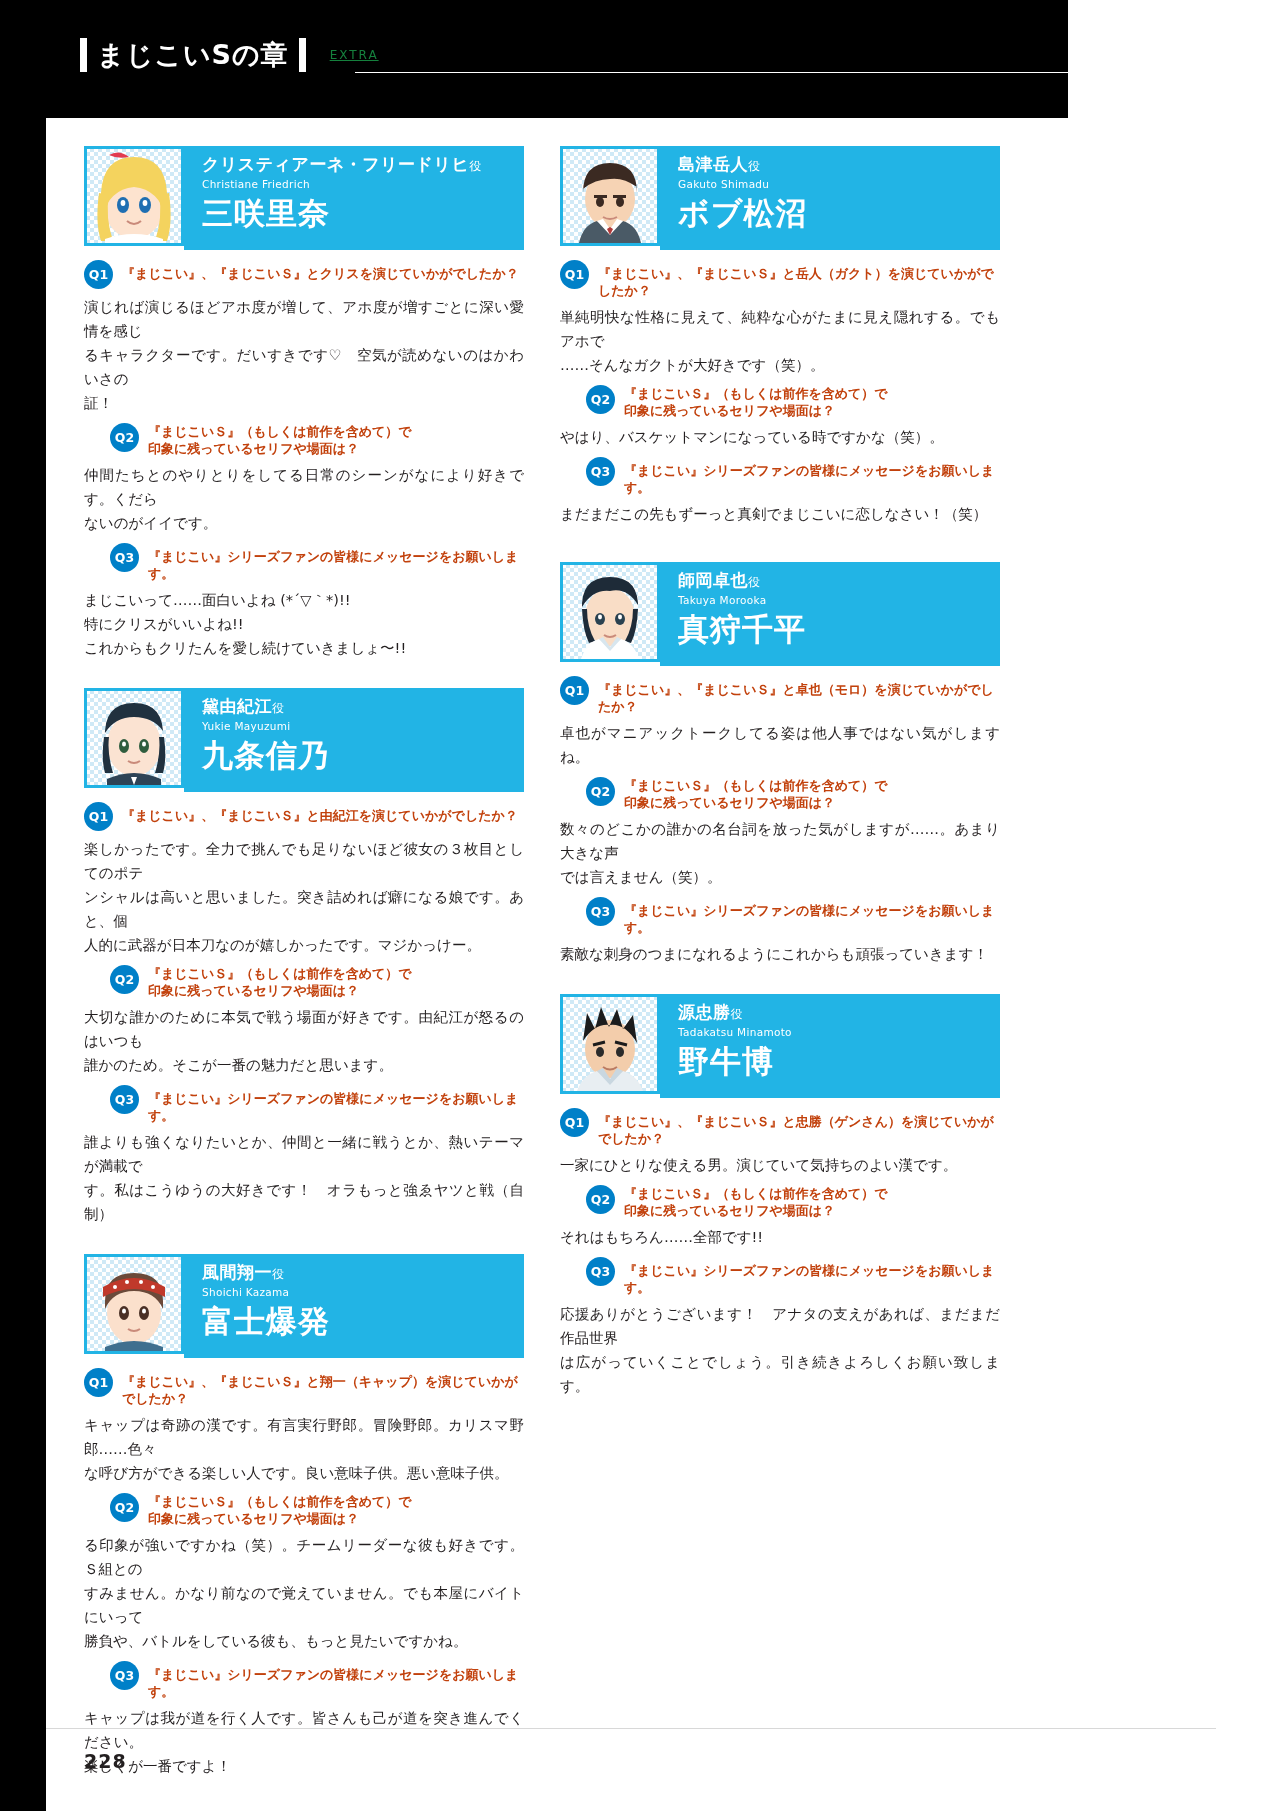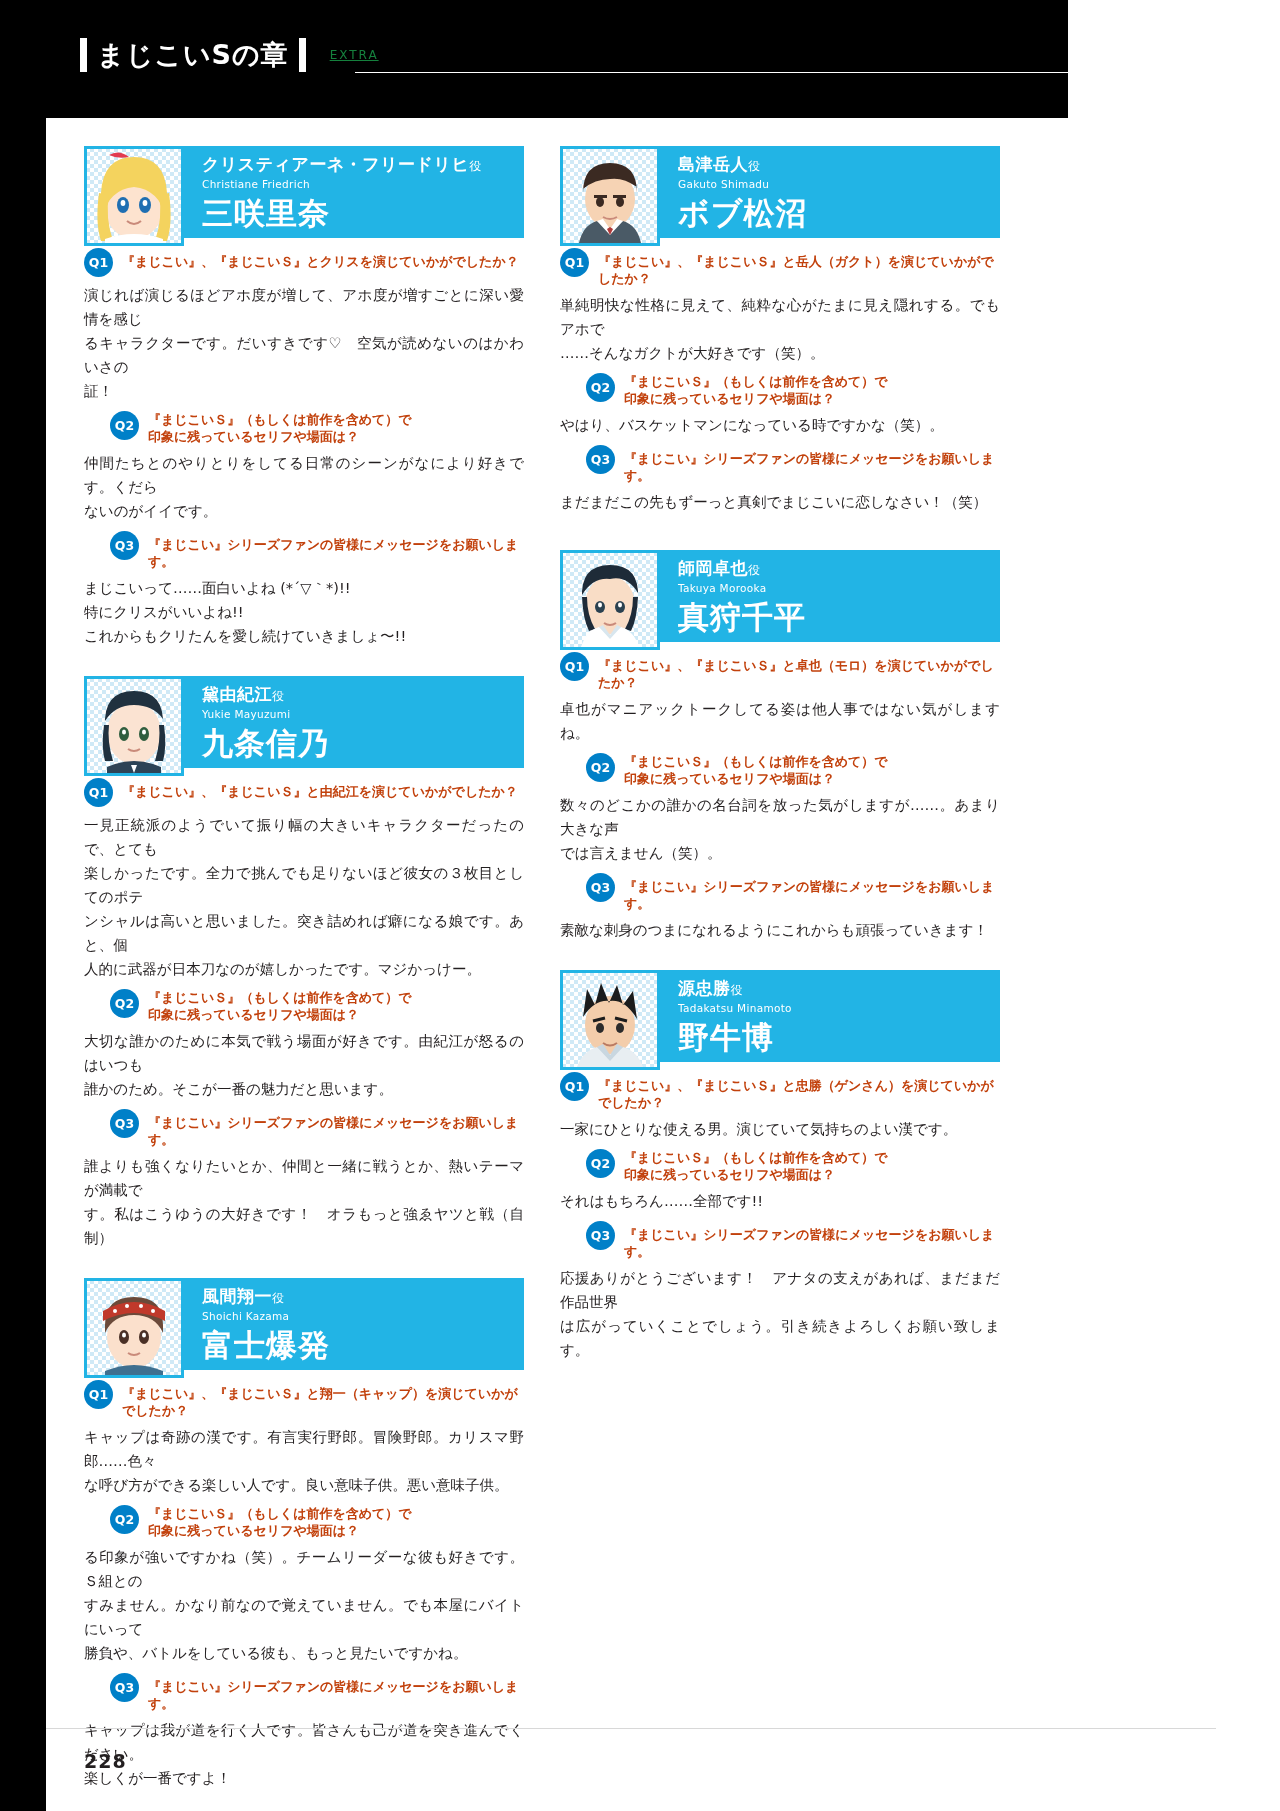--- a/index.html
+++ b/index.html
@@ -86,21 +86,21 @@
   .col-left { left: 84px; }
   .col-right { left: 560px; }
 
   
   .actor {
     margin-bottom: 14px;
   }
   .actor-head {
     display: flex;
     align-items: stretch;
-    height: 92px;
+    height: 104px;
   }
   .portrait {
     width: 100px;
     height: 100px;
     border: 3px solid #22b4e5;
     box-sizing: border-box;
     position: relative;
     overflow: hidden;
     background:
       repeating-conic-gradient(#cfe9f6 0% 25%, #ffffff 0% 50%) 50% / 8px 8px;
@@ -301,21 +301,20 @@
           <div class="actor-name">九条信乃</div>
         </div>
       </div>
 
       <div class="qa-block">
         <div class="q-row">
           <div class="q-badge">Q1</div>
           <div class="q-text">『まじこい』、『まじこいＳ』と由紀江を演じていかがでしたか？</div>
         </div>
         <div class="a-text">
-          <span class="ln">一見正統派のようでいて振り幅の大きいキャラクターだったので、とても</span>
           <span class="ln">楽しかったです。全力で挑んでも足りないほど彼女の３枚目としてのポテ</span>
           <span class="ln">ンシャルは高いと思いました。突き詰めれば癖になる娘です。あと、個</span>
           <span class="ln">人的に武器が日本刀なのが嬉しかったです。マジかっけー。</span>
         </div>
 
         <div class="q-row q-indent">
           <div class="q-badge">Q2</div>
           <div class="q-text two-line">
             <span class="ln">『まじこいＳ』（もしくは前作を含めて）で</span>
             <span class="ln">印象に残っているセリフや場面は？</span>

